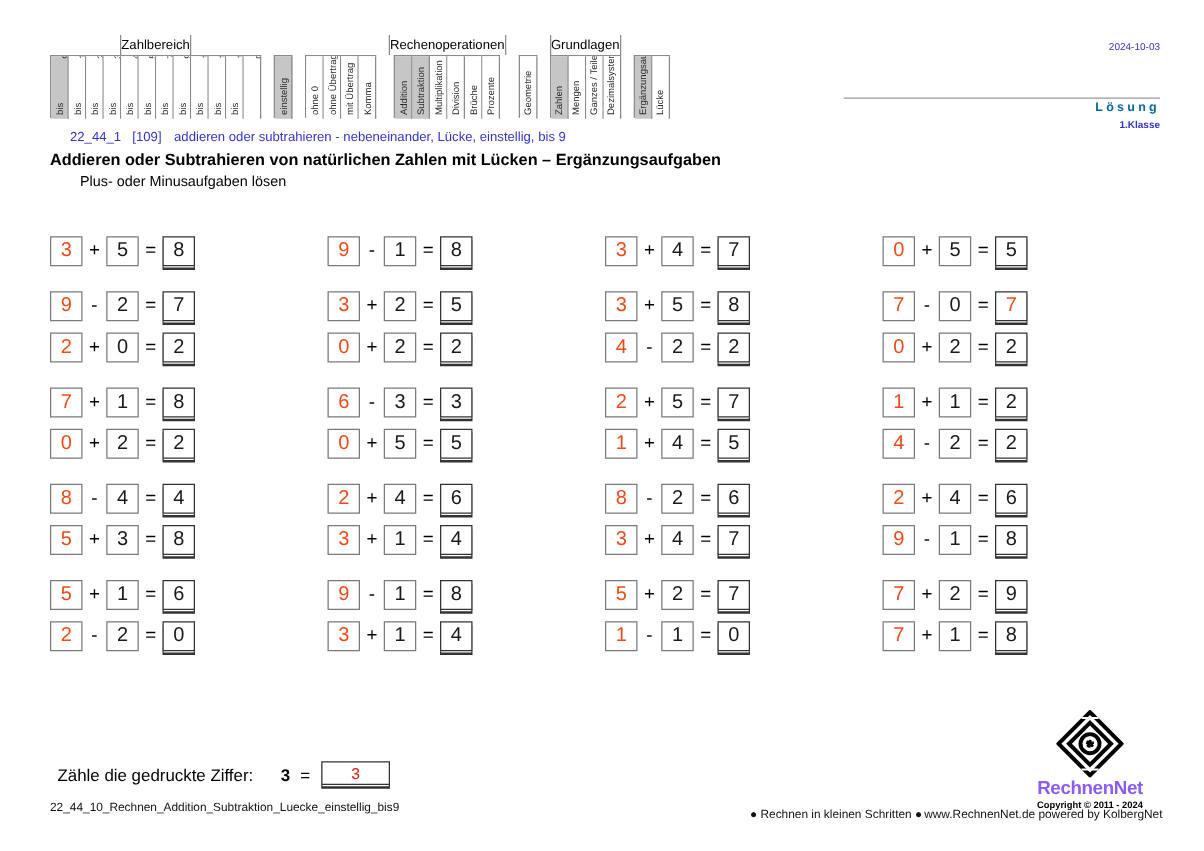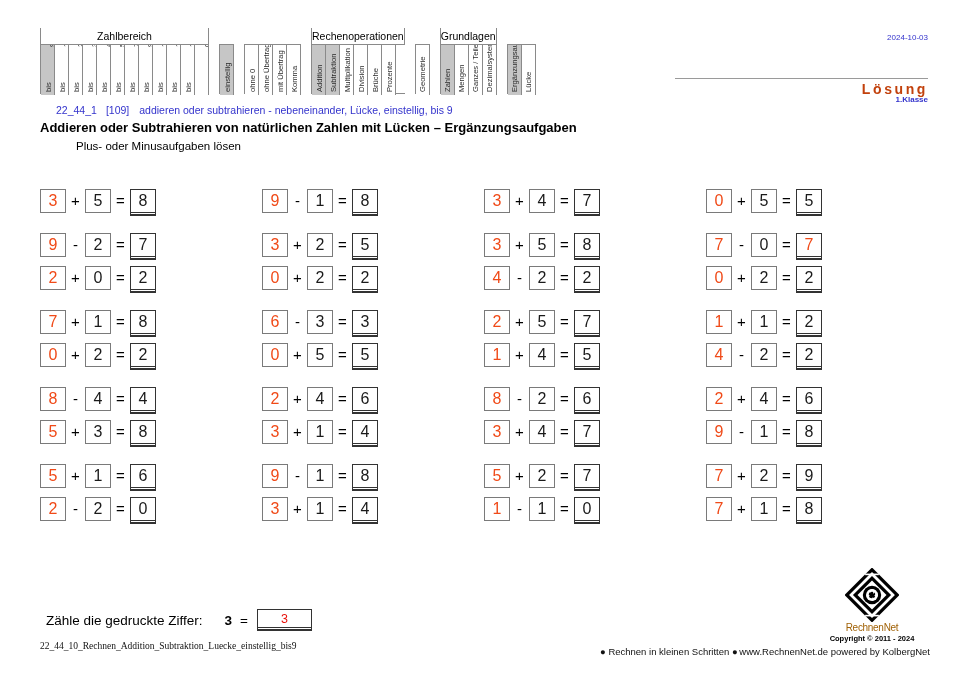--- a/index.html
+++ b/index.html
@@ -20,20 +20,21 @@
     position: absolute;
     left: 40px; top: 28px;
     height: 66px;
     display: flex;
     align-items: flex-end;
   }
   .cat-group {
     display: flex;
     flex-direction: column;
     height: 66px;
+    align-items: center;
   }
   .cat-group-title {
     height: 16px;
     line-height: 16px;
     text-align: center;
     font-size: 10.5px;
     color: #000;
     border-left: 1px solid #8a8a8a;
     border-right: 1px solid #8a8a8a;
     white-space: nowrap;
@@ -94,23 +95,23 @@
   }
   #hr-right {
     position: absolute;
     left: 675px; top: 78px;
     width: 253px; height: 0;
     border-top: 1px solid #9a9a9a;
   }
   #loesung {
     position: absolute;
     right: 35px; top: 81px;
-    font-size: 14px;
+    font-size: 10px;
     font-weight: bold;
-    color: #c2410c;
+    color: #0369a1;
     letter-spacing: 2.6px;
   }
   #klasse {
     position: absolute;
     right: 35px; top: 95px;
     font-size: 8px;
     font-weight: bold;
     color: #3333cc;
     text-align: center;
   }
@@ -129,21 +130,21 @@
   #main-title {
     position: absolute;
     left: 40px; top: 120px;
     font-size: 13px;
     font-weight: bold;
     color: #000;
     white-space: nowrap;
   }
   #sub-title {
     position: absolute;
-    left: 52px; top: 140px;
+    left: 40px; top: 140px;
     font-size: 11.5px;
     color: #000;
     white-space: nowrap;
     padding-left: 24px;
   }
 
   
   #ex-grid {
     position: absolute;
     left: 40px; top: 188px;
@@ -232,21 +233,20 @@
     justify-content: center;
     font-size: 12.5px;
     color: #e8120c;
     background: #fff;
   }
   #file-id {
     position: absolute;
     left: 40px; top: 641px;
     font-size: 9.5px;
     color: #111;
-    font-family: Liberation Serif, serif;
   }
 
   
   #footer-line {
     position: absolute;
     left: 600px; top: 646px;
     width: 330px;
     display: flex;
     justify-content: space-between;
     font-size: 9.5px;
@@ -258,23 +258,23 @@
     right: 36px; top: 568px;
     width: 110px;
     text-align: center;
   }
   #logo-mark {
     width: 54px; height: 54px;
     margin: 0 auto 1px auto;
     display: block;
   }
   #logo-name {
-    font-size: 10px;
-    font-weight: normal;
-    color: #a16207;
+    font-size: 15px;
+    font-weight: bold;
+    color: #8b5cf6;
     letter-spacing: -0.3px;
     line-height: 1;
   }
   #logo-copy {
     font-size: 7.5px;
     font-weight: bold;
     color: #000;
     margin-top: 1px;
   }
 </style>

